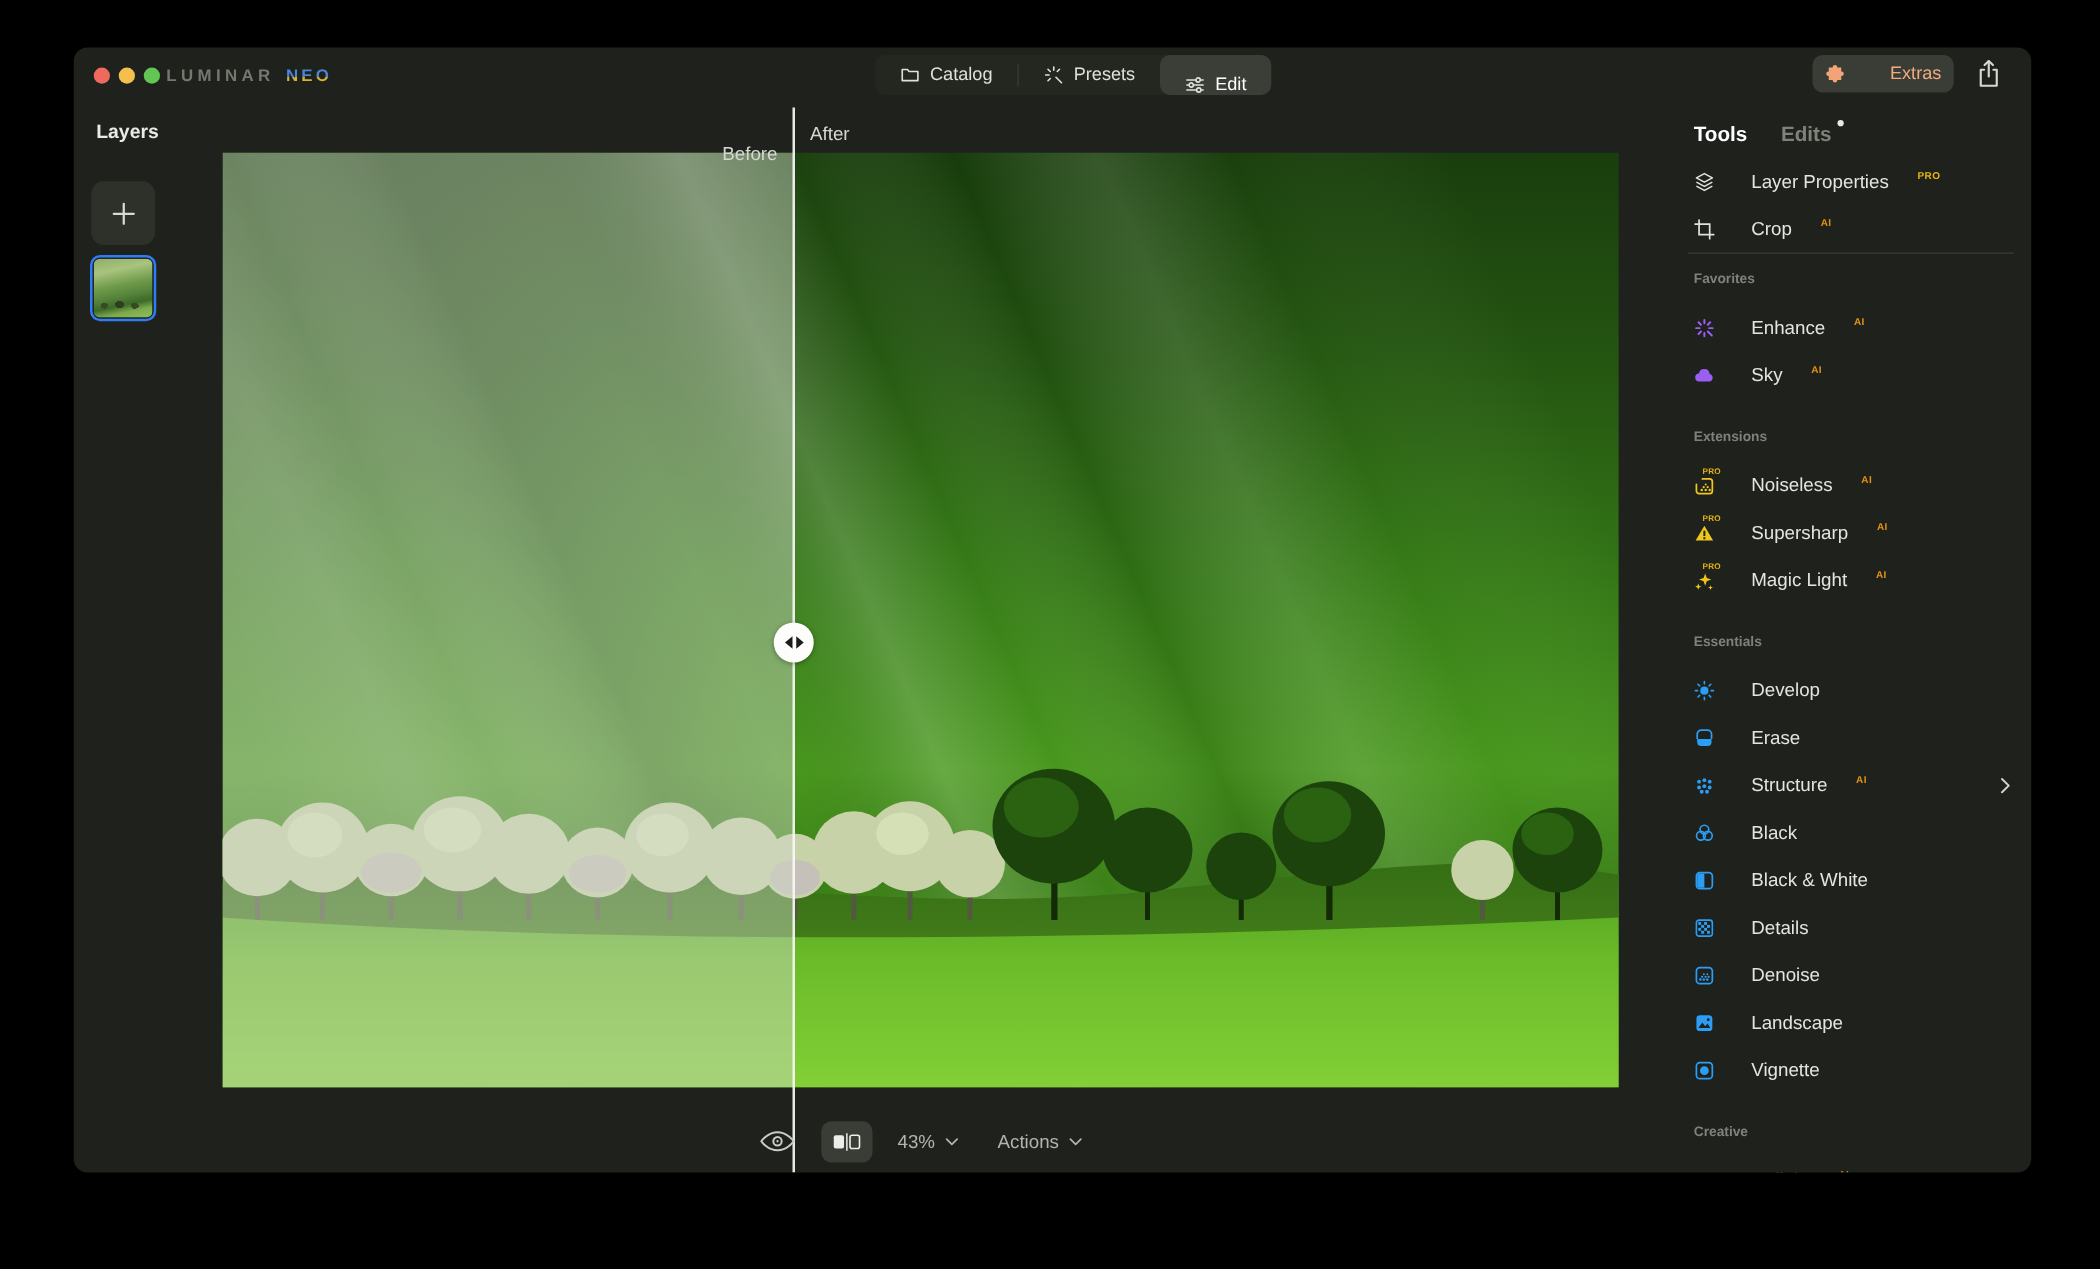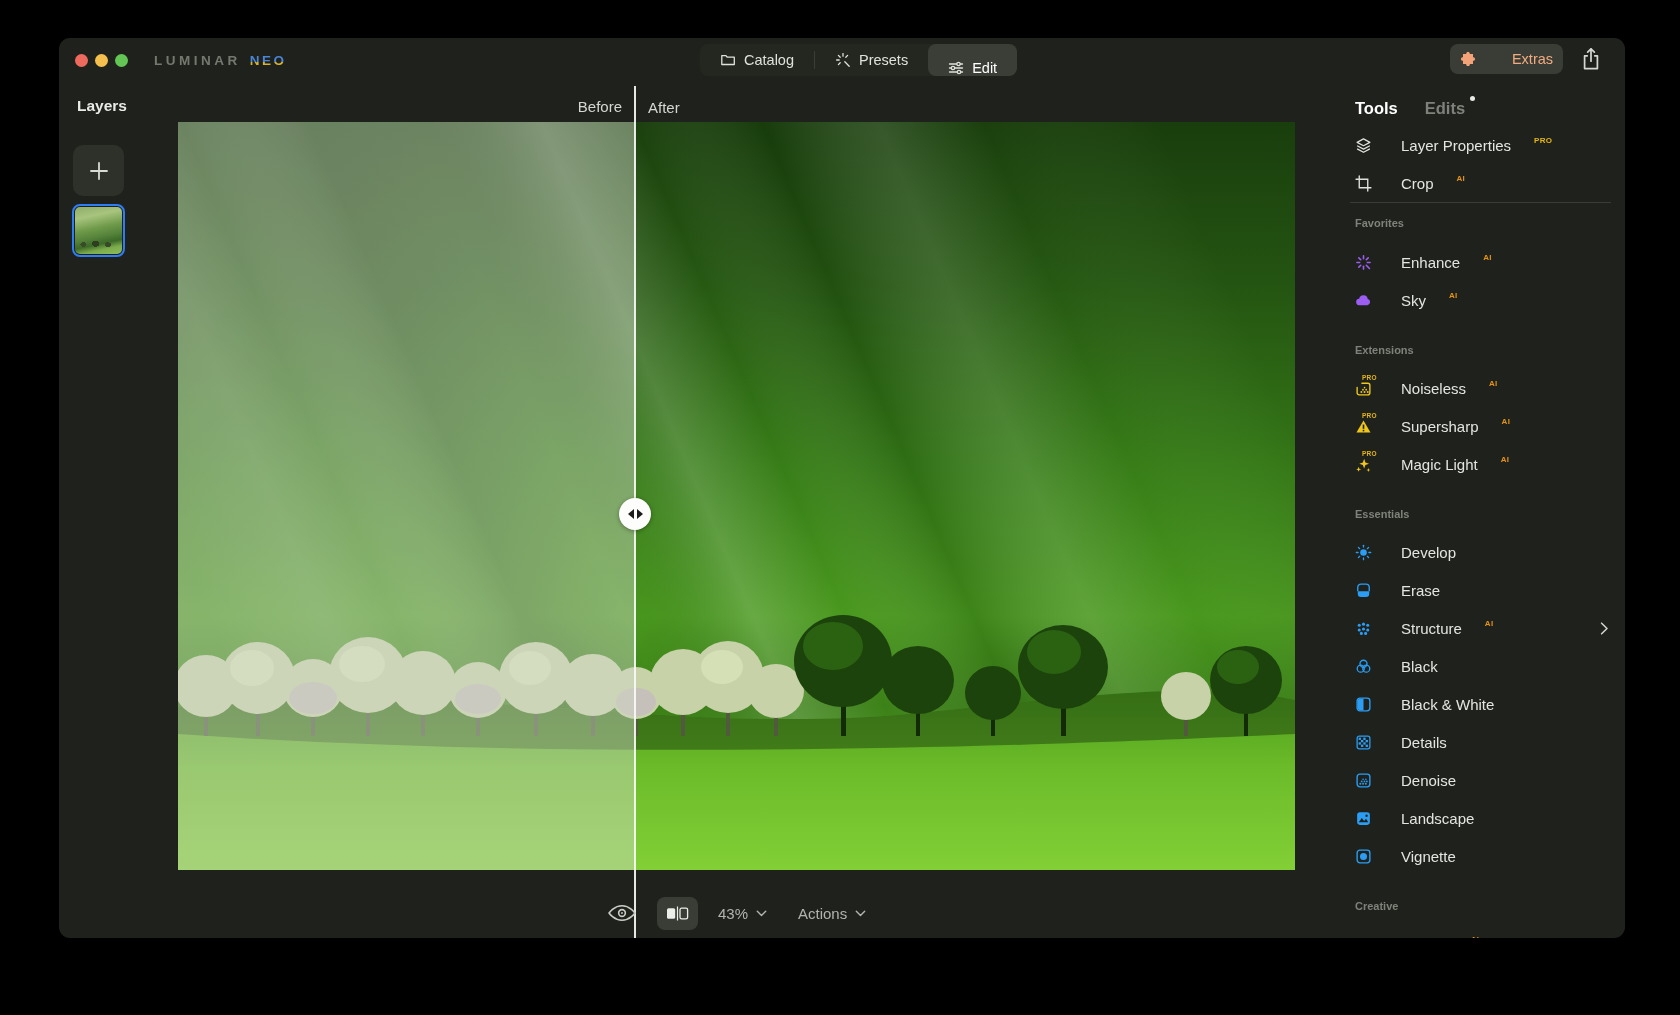--- a/index.html
+++ b/index.html
@@ -7,21 +7,21 @@
 
   .window { position:absolute; left:59px; top:38px; width:1566px; height:900px;
             background:#1f221c; border-radius:11px; overflow:hidden; }
 
   
   .traffic { position:absolute; top:16px; width:13px; height:13px; border-radius:50%; }
   .t-close { left:16px;  background:#ee6a5f; }
   .t-min   { left:36px;  background:#f5bf4f; }
   .t-zoom  { left:56px;  background:#62c554; }
 
-  .logo { position:absolute; left:95px; top:15px; display:flex; align-items:baseline; }
+  .logo { position:absolute; left:74px; top:15px; display:flex; align-items:baseline; }
   .logo-luminar { font-size:13.5px; font-weight:700; letter-spacing:3.5px; color:#75786f; }
   .logo-neo { font-size:13.5px; font-weight:800; letter-spacing:2.5px; margin-left:9px;
               background:linear-gradient(180deg,#4a86d8 57%, #d7b430 57%);
               -webkit-background-clip:text; background-clip:text; color:transparent; }
 
   .tab-group { position:absolute; left:641px; top:6px; height:32px; display:flex; align-items:stretch;
                background:#24271f; border-radius:8px; }
   .mode-tab { display:flex; align-items:center; gap:8px; padding:0 20px; font-size:14.5px; color:#dfe1dc;
               border-radius:8px; position:relative; }
   .mode-tab .ic { display:inline-flex; width:16px; height:16px; color:#dfe1dc; }
@@ -52,21 +52,21 @@
   
   .photo { position:absolute; left:119px; top:84px; width:1117px; height:748px; }
   .photo svg { display:block; width:100%; height:100%; }
   .ba-divider { position:absolute; left:575px; top:48px; width:2px; height:852px; background:rgba(248,249,246,.92); }
   .ba-handle { position:absolute; left:560px; top:460px; width:32px; height:32px; border-radius:50%;
                background:#fdfdfc; display:flex; align-items:center; justify-content:center; gap:3px;
                box-shadow:0 1px 4px rgba(0,0,0,.35); }
   .tri { width:0; height:0; border-top:5px solid transparent; border-bottom:5px solid transparent; }
   .tri-l { border-right:6px solid #1c1c1c; }
   .tri-r { border-left:6px solid #1c1c1c; }
-  .before-label { position:absolute; right:1003px; top:60px; font-size:15px; color:#d5d7d2; }
+  .before-label { position:absolute; right:1003px; top:77px; font-size:15px; color:#d5d7d2; }
   .after-label  { position:absolute; left:589px;  top:61px; font-size:15px; color:#d5d7d2; }
 
   
   .eye-btn { position:absolute; left:548px; top:865px; width:30px; height:20px; color:#c9cbc5; display:flex; }
   .compare-btn { position:absolute; left:598px; top:859px; width:41px; height:33px; border-radius:8px;
                  background:#3a3d36; display:flex; align-items:center; justify-content:center; color:#eceee9; }
   .compare-btn .ic { width:23px; height:15px; display:inline-flex; }
   .zoom-ctrl, .actions-ctrl { position:absolute; top:866px; display:flex; align-items:center; gap:8px;
                  font-size:15px; color:#b2b4ae; height:18px; }
   .zoom-ctrl { left:659px; } .actions-ctrl { left:739px; }

